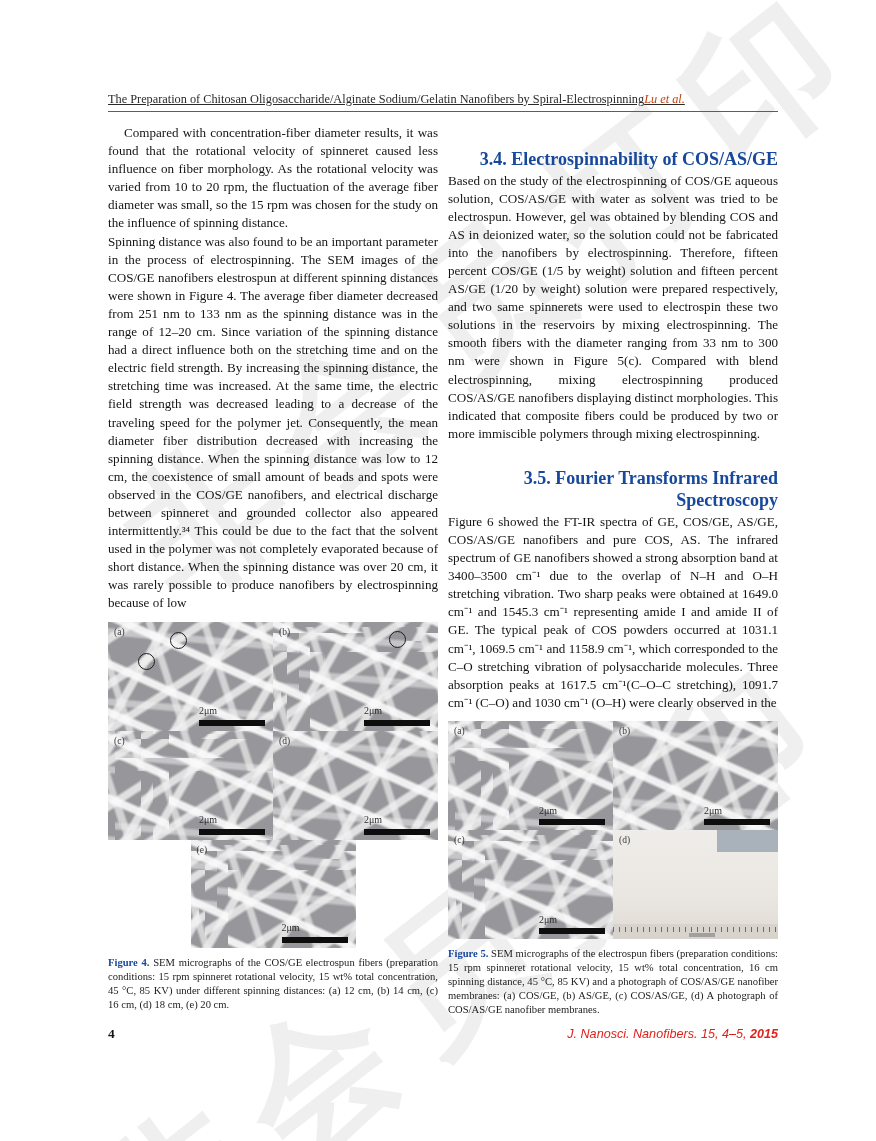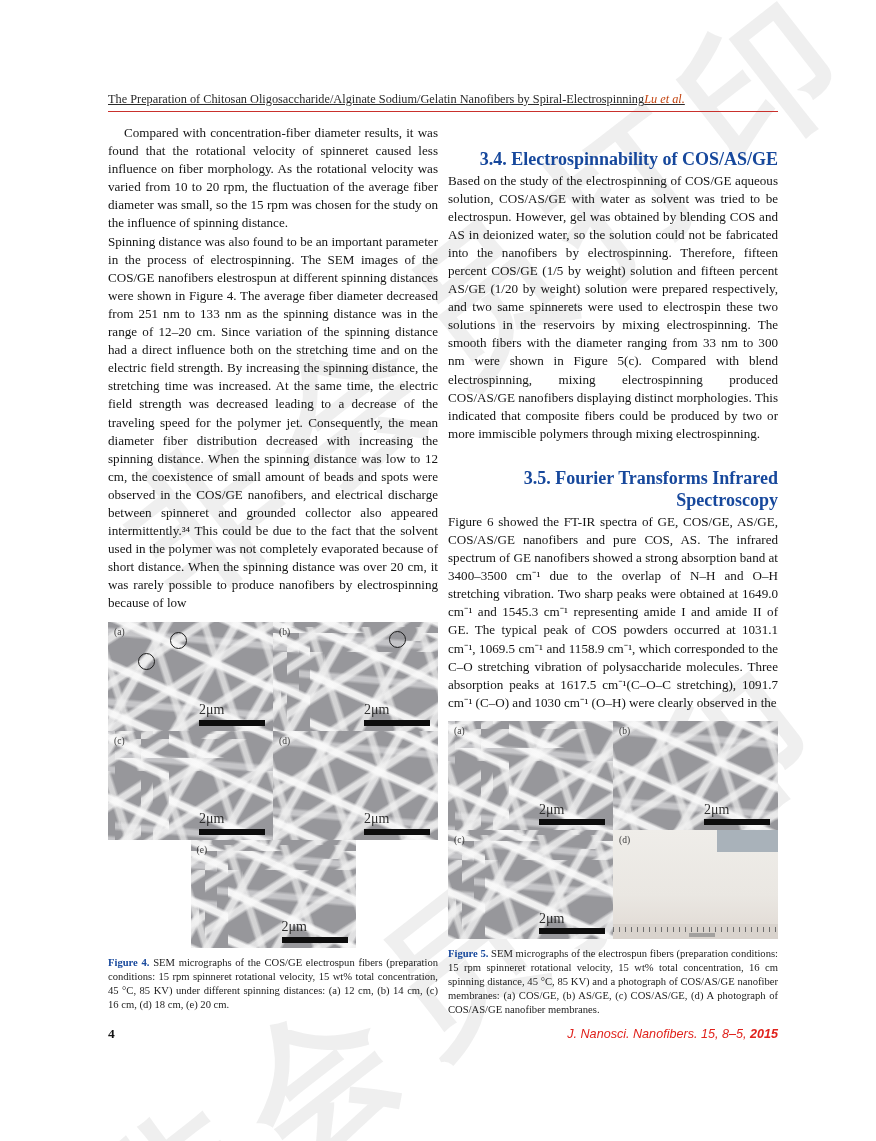--- a/index.html
+++ b/index.html
@@ -39,21 +39,21 @@
     background-image:
       repeating-linear-gradient(24deg, rgba(255,255,255,0) 0 12px, rgba(250,250,250,.9) 15px 20px, rgba(255,255,255,0) 23px 44px),
       repeating-linear-gradient(-33deg, rgba(255,255,255,0) 0 9px, rgba(242,242,242,.8) 12px 17px, rgba(255,255,255,0) 20px 38px),
       repeating-linear-gradient(72deg, rgba(255,255,255,0) 0 16px, rgba(236,236,236,.7) 19px 23px, rgba(255,255,255,0) 26px 52px),
       repeating-linear-gradient(-60deg, rgba(255,255,255,0) 0 20px, rgba(248,248,248,.75) 23px 28px, rgba(255,255,255,0) 31px 60px),
       repeating-linear-gradient(5deg, rgba(255,255,255,0) 0 24px, rgba(228,228,230,.6) 27px 31px, rgba(255,255,255,0) 34px 70px);}
   .semB{background-position:37px 11px,14px 30px,51px 5px,8px 19px,26px 42px;}
   .semC{background-position:61px 27px,33px 8px,12px 40px,45px 3px,7px 15px;}
   .panel-label{position:absolute;top:4px;left:6px;font-size:9.5px;color:#3a3a3a;z-index:3;}
   .scalebar{position:absolute;right:8px;bottom:5px;width:66px;z-index:3;}
-  .scalebar .txt{font-size:14px;color:#2e2e2e;text-align:center;margin-bottom:1px;line-height:1;}
+  .scalebar .txt{font-size:10px;color:#2e2e2e;text-align:center;margin-bottom:1px;line-height:1;}
   .scalebar .bar{height:6px;background:#0d0d0d;}
   .circ{position:absolute;border:1.7px solid #1d1d1d;border-radius:50%;width:15px;height:15px;z-index:3;}
   .circ-a1{left:62px;top:10px;}
   .circ-a2{left:30px;top:31px;}
   .circ-b1{left:116px;top:9px;}
 
   
   .photo{background:linear-gradient(180deg,#efede9 0%,#eae7e2 60%,#e0d9d3 100%);}
   .photo-corner{position:absolute;top:0;right:0;width:37%;height:20%;background:#a9b2ba;}
   .ruler{position:absolute;left:0;right:0;bottom:0;height:15px;background:#d9d3cd;}
@@ -190,17 +190,17 @@
       <p class="fig-caption">
         <span class="cap-label">Figure 5.</span>
         <span>SEM micrographs of the electrospun fibers (preparation conditions: 15 rpm spinneret rotational velocity, 15 wt% total concentration, 16 cm spinning distance, 45 °C, 85 KV) and a photograph of COS/AS/GE nanofiber membranes: (a) COS/GE, (b) AS/GE, (c) COS/AS/GE, (d) A photograph of COS/AS/GE nanofiber membranes.</span>
       </p>
     </div>
   </div>
 
   <div class="footer-left">4</div>
   <div class="footer-right">
     <span>J. Nanosci. Nanofibers.</span>
-    <span>15, 8–5,</span>
+    <span>15, 4–5,</span>
     <span class="year">2015</span>
   </div>
 
 </div>
 
 </body></html>

